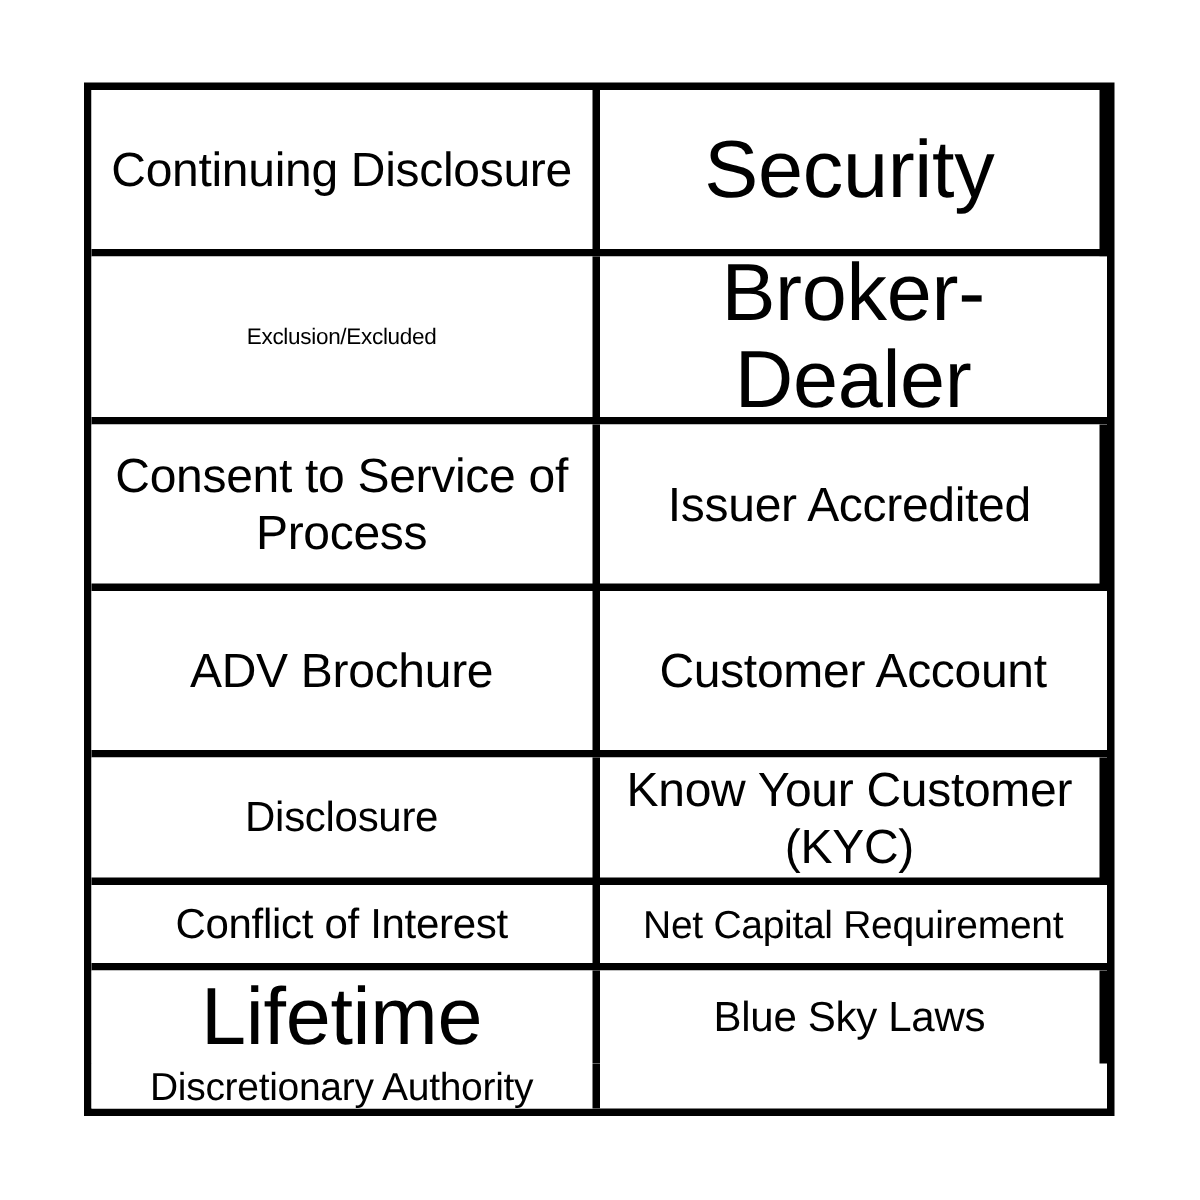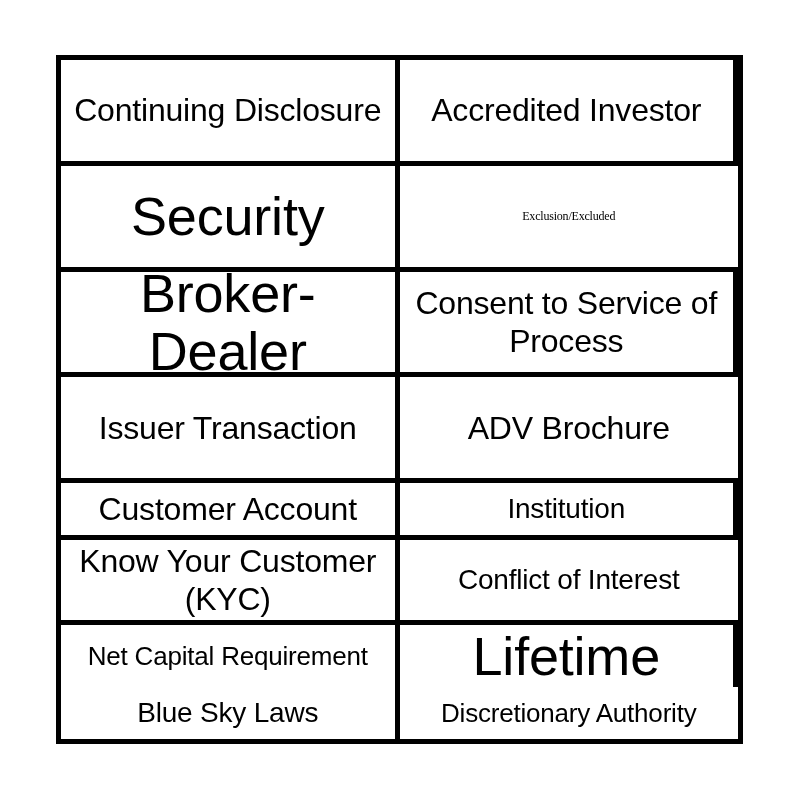--- a/index.html
+++ b/index.html
@@ -55,58 +55,55 @@
     font-weight: 400;
     letter-spacing: -0.2px;
     white-space: pre-line;
   }
 
   
   .sz-xl   { font-size: 54px; line-height: 58px; }
   .sz-lg   { font-size: 28px; line-height: 48px; }
   .sz-md   { font-size: 32px; line-height: 38px; }
   .sz-sm   { font-size: 26px; line-height: 26px; }
-  .sz-xs   { font-size: 12px; line-height: 21px; font-family: Liberation Serif, serif; }
+  .sz-xs   { font-size: 15px; line-height: 21px; }
 </style>
 </head>
 <body>
 
 <div id="bingo-card">
 
   <div class="bingo-cell">
     <span class="cell-text sz-md">Continuing Disclosure</span>
-  </div>
-  <div class="bingo-cell">
-    <span class="cell-text sz-md">Accredited Investor</span>
   </div>
   <div class="bingo-cell">
     <span class="cell-text sz-xl">Security</span>
   </div>
   <div class="bingo-cell">
     <span class="cell-text sz-xs">Exclusion/Excluded</span>
   </div>
 
   <div class="bingo-cell">
     <span class="cell-text sz-xl">Broker-Dealer</span>
   </div>
   <div class="bingo-cell">
     <span class="cell-text sz-md">Consent to Service of Process</span>
   </div>
   <div class="bingo-cell">
-    <span class="cell-text sz-md">Issuer Transaction</span>
+    <span class="cell-text sz-md">Issuer Accredited</span>
   </div>
   <div class="bingo-cell">
     <span class="cell-text sz-md">ADV Brochure</span>
   </div>
 
   <div class="bingo-cell">
     <span class="cell-text sz-md">Customer Account</span>
   </div>
   <div class="bingo-cell">
-    <span class="cell-text sz-lg">Institution</span>
+    <span class="cell-text sz-lg">Disclosure</span>
   </div>
   <div class="bingo-cell">
     <span class="cell-text sz-md">Know Your Customer (KYC)</span>
   </div>
   <div class="bingo-cell">
     <span class="cell-text sz-lg">Conflict of Interest</span>
   </div>
 
   <div class="bingo-cell">
     <span class="cell-text sz-sm">Net Capital Requirement</span>

